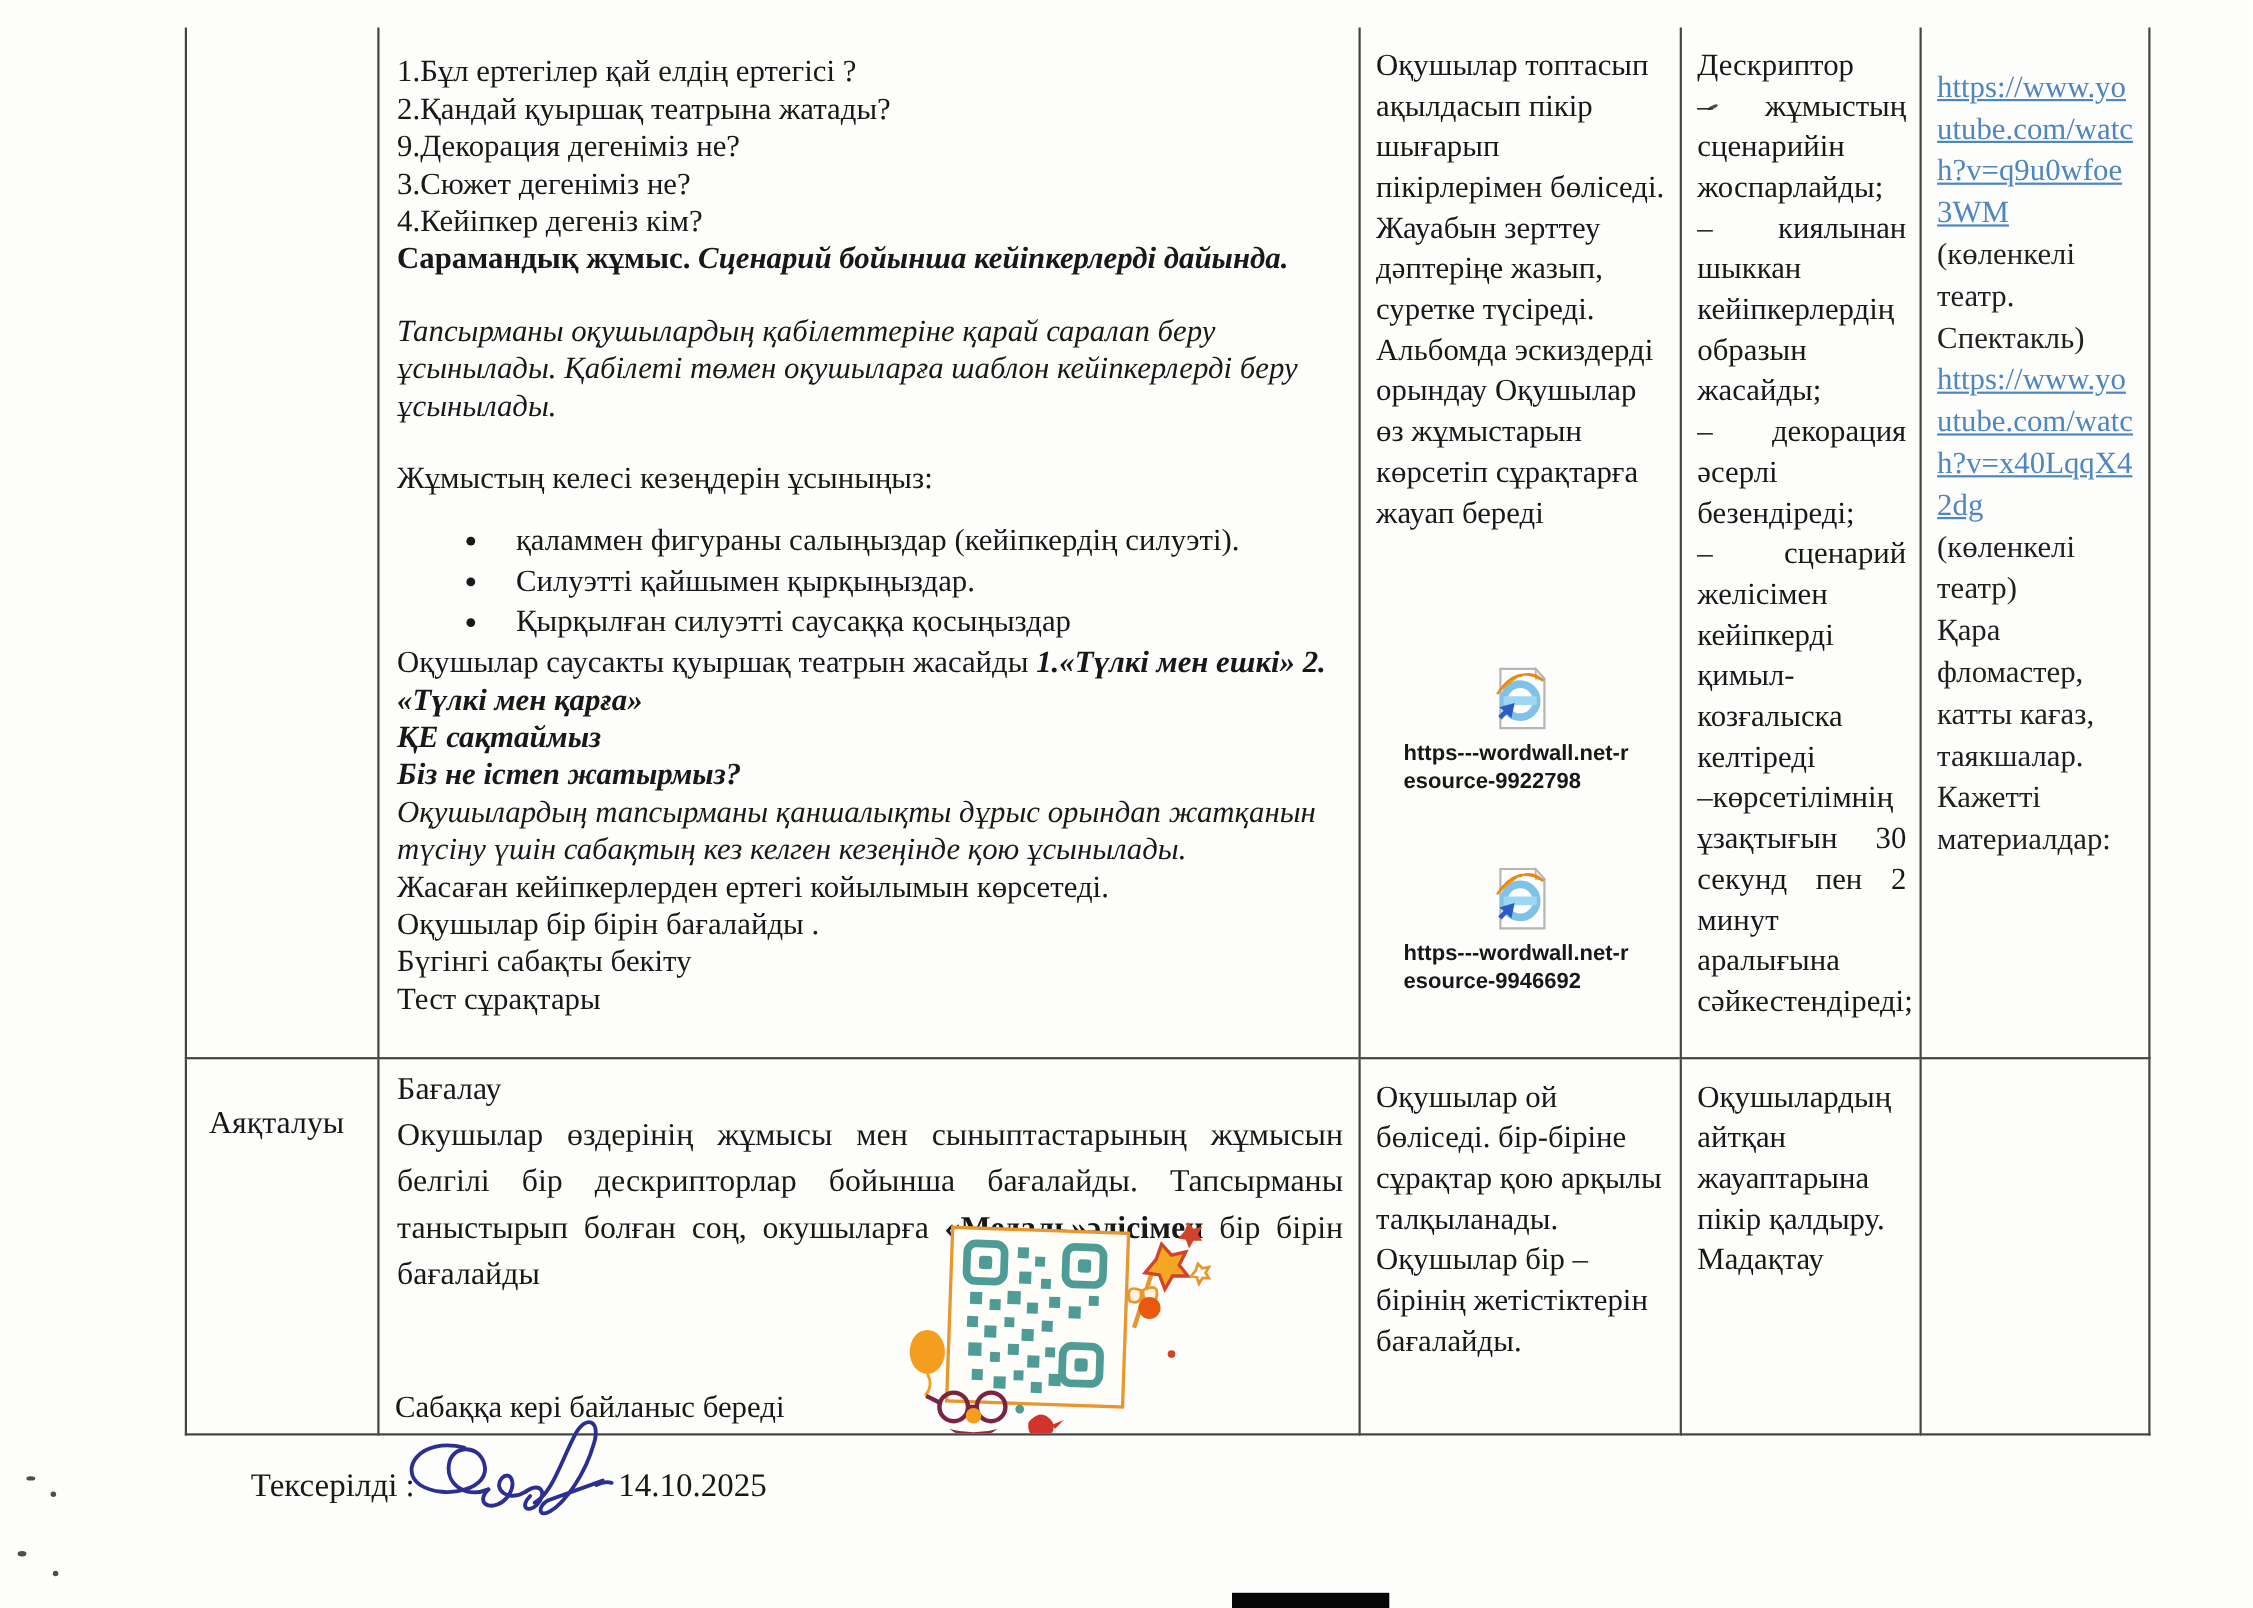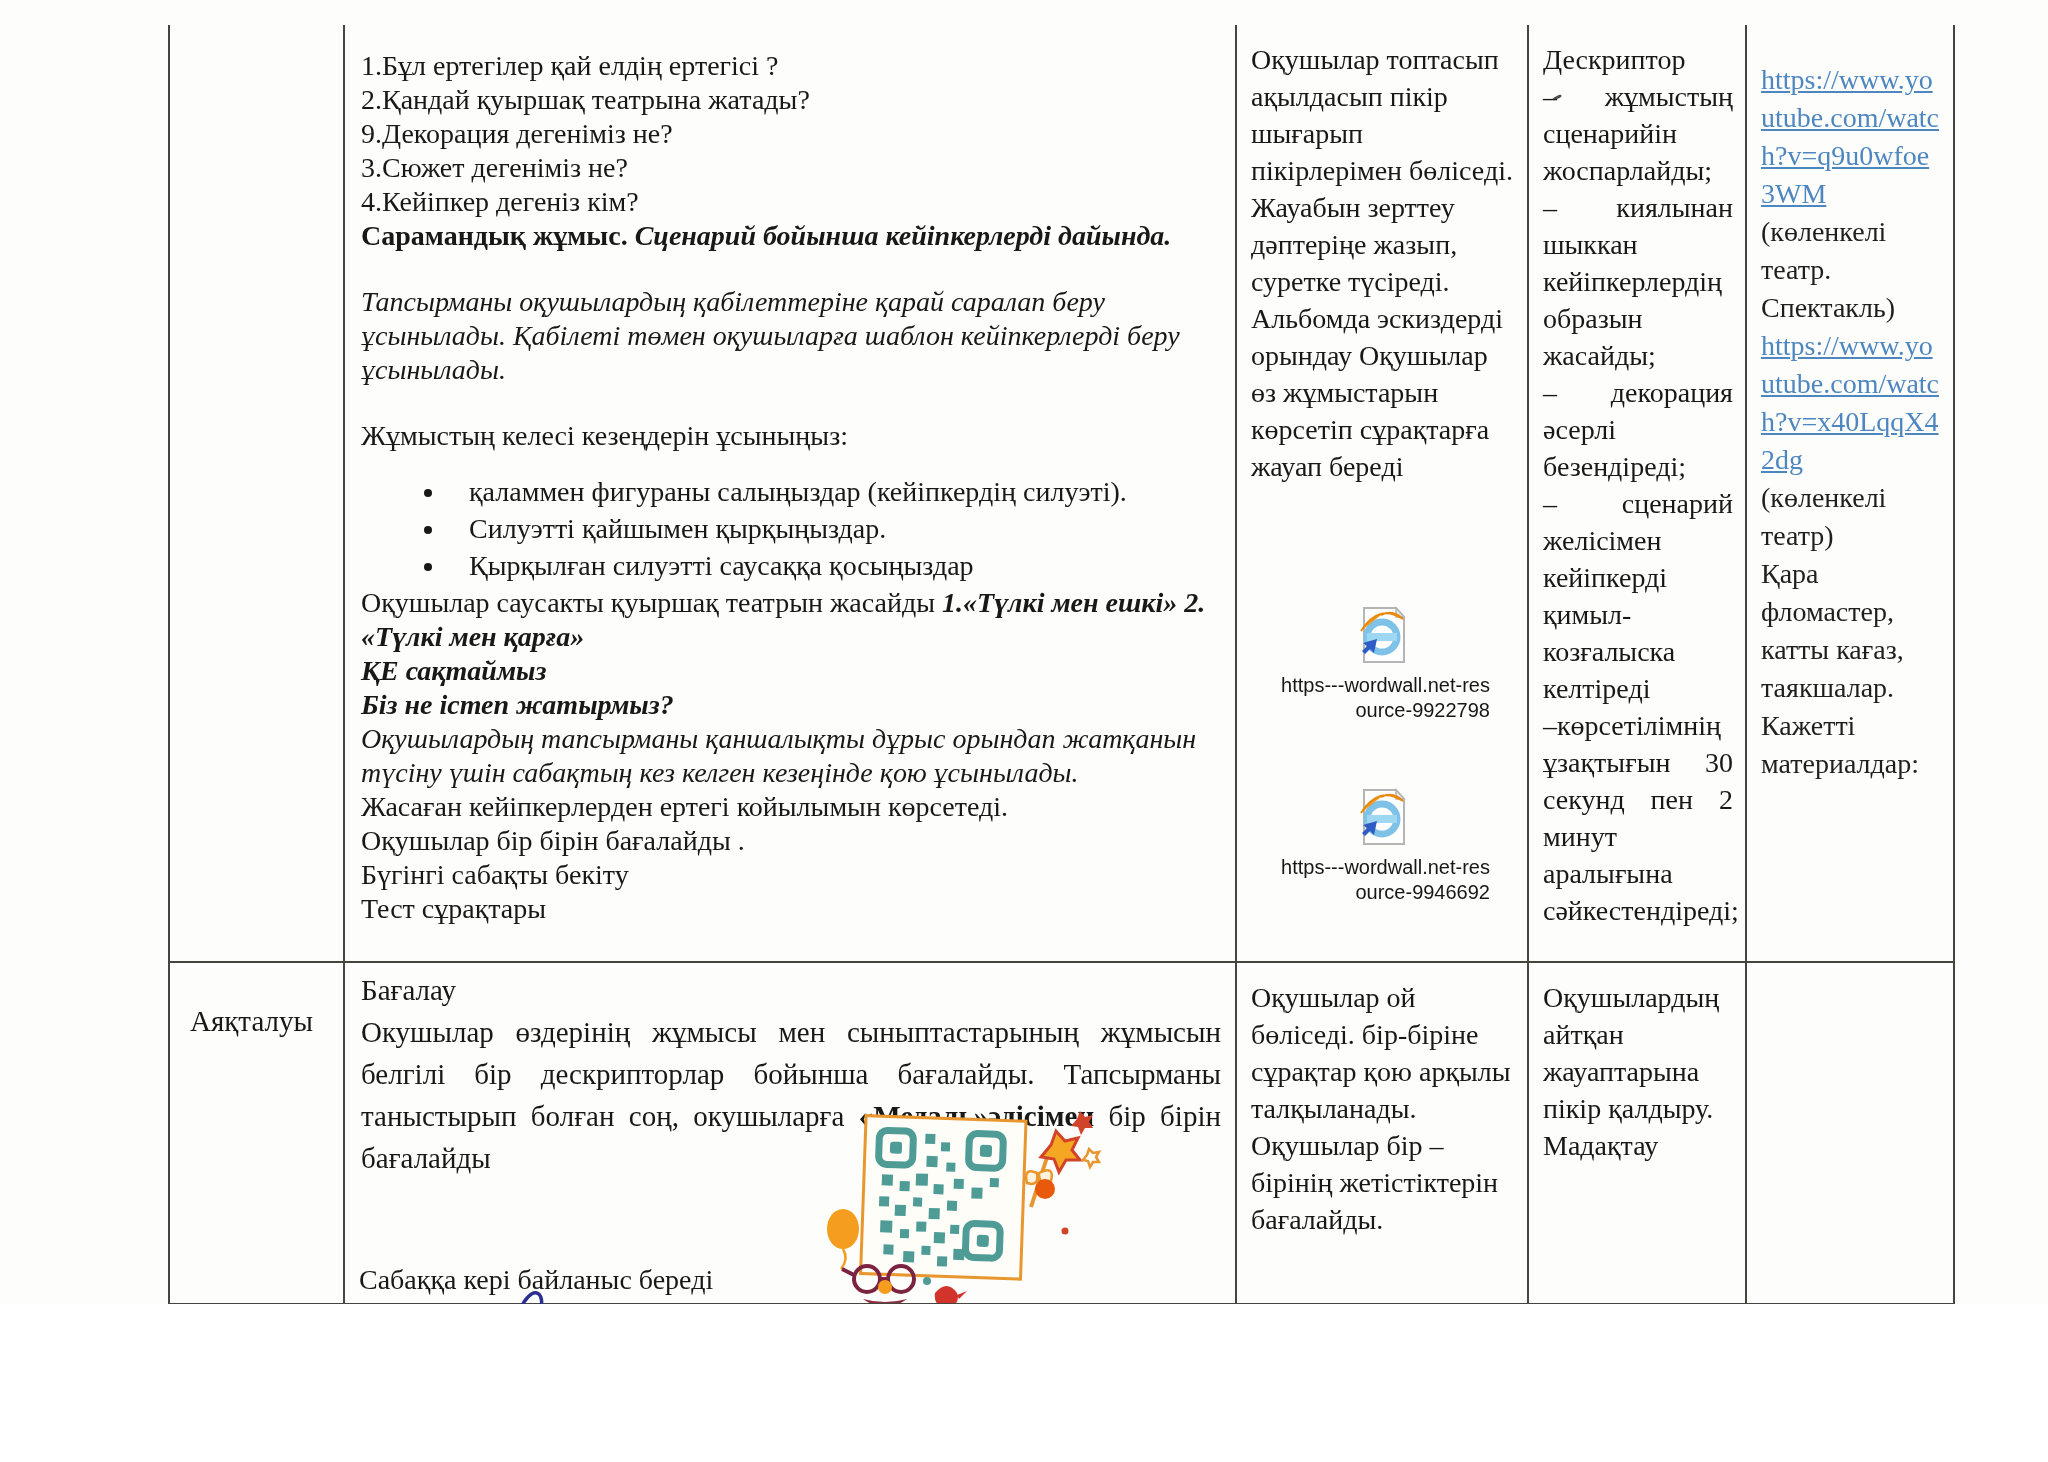--- a/index.html
+++ b/index.html
@@ -1,18 +1,18 @@
 <!DOCTYPE html>
 <html><head>
 <meta charset="utf-8">
 <style>
   * { margin:0; padding:0; box-sizing:border-box; }
   html,body { background:#ffffff; }
   .page {
-    position:relative; width:2048px; height:1304px;
+    position:relative; width:2048px; height:1462px;
     background:#fdfdfb; overflow:hidden;
     font-family:"Liberation Serif", "DejaVu Serif", serif;
     color:#181818;
   }
   
   .doc-table {
     position:absolute; left:168px; top:25px;
     display:grid;
     grid-template-columns:175px 892px 292px 218px 210px;
     grid-template-rows:938px 342px;
@@ -40,21 +40,21 @@
   .side-col p { margin:0; }
   .desc-col  { text-align:justify; }
   .res-col { padding-top:36px; line-height:38px; }
   .link {
     color:#4e86c0; text-decoration:underline; word-break:break-all;
     cursor:pointer; display:block;
   }
   .note { color:#1f1f1f; }
 
   
-  .shortcut { width:214px; margin:0 auto; text-align:right; }
+  .shortcut { width:214px; margin:0 auto; text-align:left;font-weight:bold; }
   .shortcut.first  { margin-top:118px; }
   .shortcut.second { margin-top:62px; }
   .shortcut svg { display:block; margin:0 auto 6px auto; }
   .shortcut-caption {
     font-family:"Liberation Sans", "DejaVu Sans", sans-serif;
     font-size:20px; line-height:25px; color:#171717; word-break:break-all;
   }
 
   
   .stage-cell { font-size:29px; padding:42px 8px 0 20px; }

